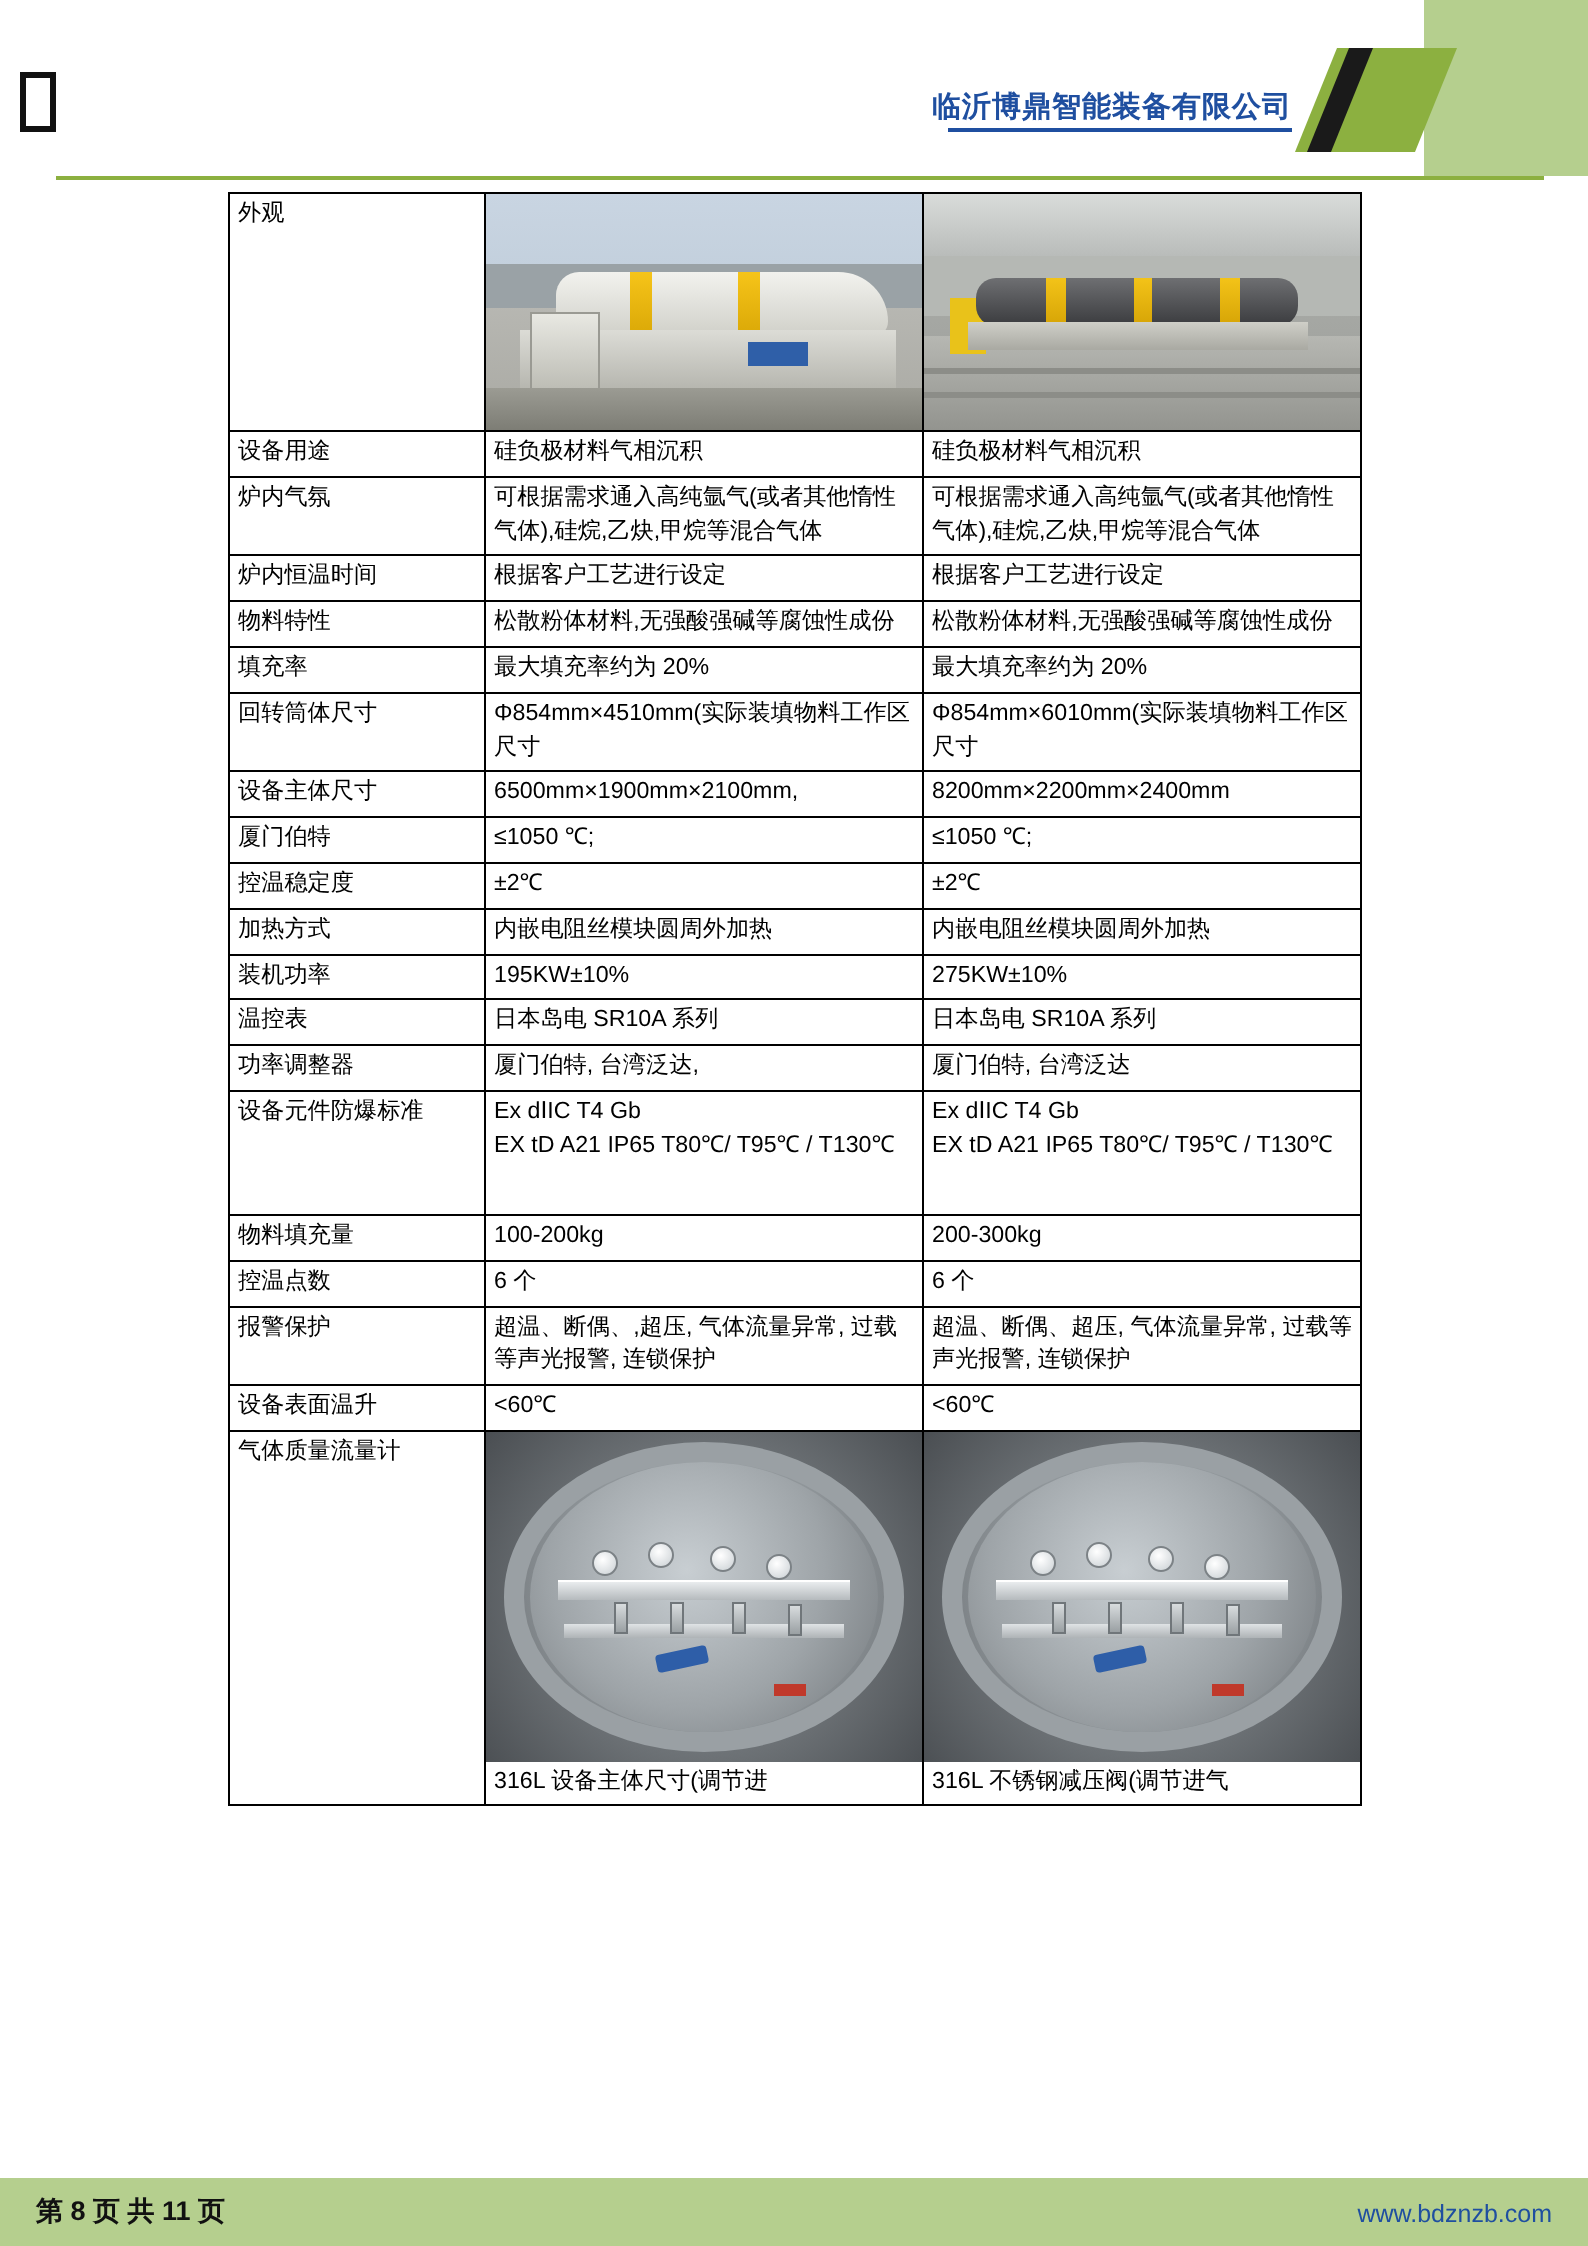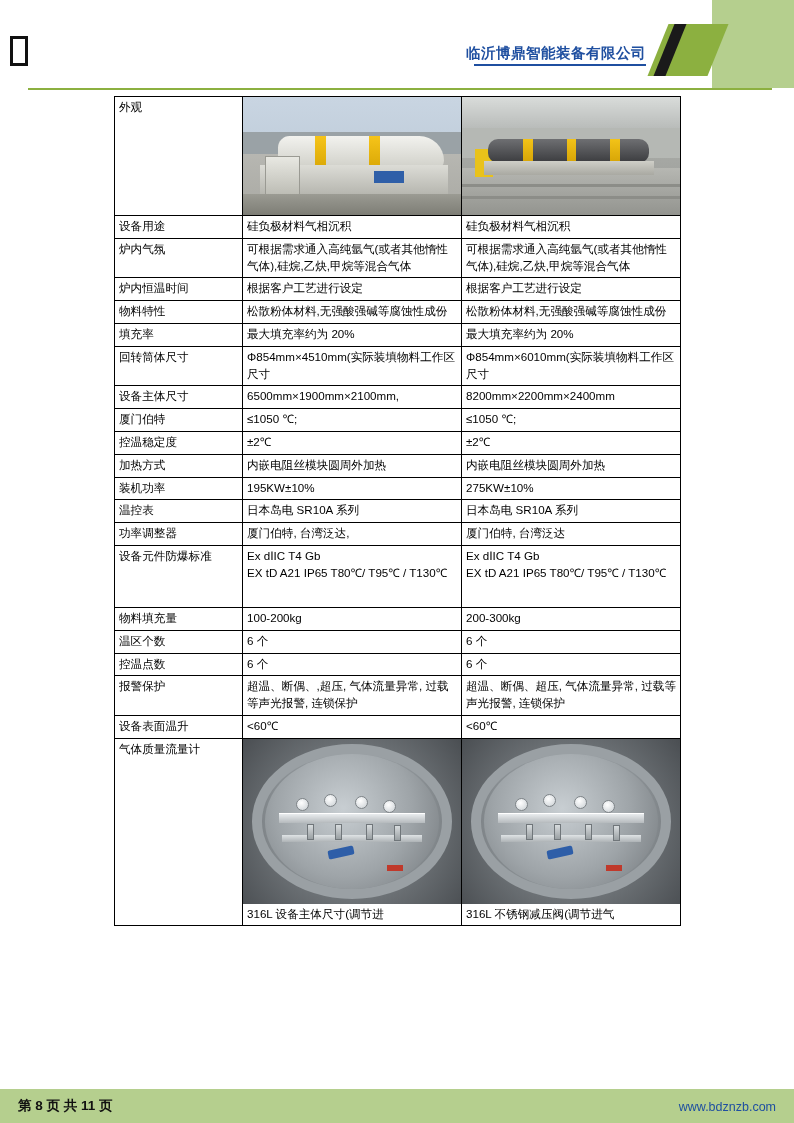--- a/index.html
+++ b/index.html
@@ -369,25 +369,20 @@
     <td class="cell-val" style="white-space:pre-line">Ex dⅠIC T4 Gb
  EX tD A21 IP65 T80℃/ T95℃ / T130℃</td>
   </tr>
 
   <tr>
     <td class="cell-label">物料填充量</td>
     <td class="cell-val">100-200kg</td>
     <td class="cell-val">200-300kg</td>
   </tr>
 
-  <tr>
-    <td class="cell-label">温区个数</td>
-    <td class="cell-val">6 个</td>
-    <td class="cell-val">6 个</td>
-  </tr>
 
   <tr>
     <td class="cell-label">控温点数</td>
     <td class="cell-val">6 个</td>
     <td class="cell-val">6 个</td>
   </tr>
 
   <tr>
     <td class="cell-label">报警保护</td>
     <td class="cell-val">超温、断偶、,超压, 气体流量异常, 过载等声光报警, 连锁保护</td>

